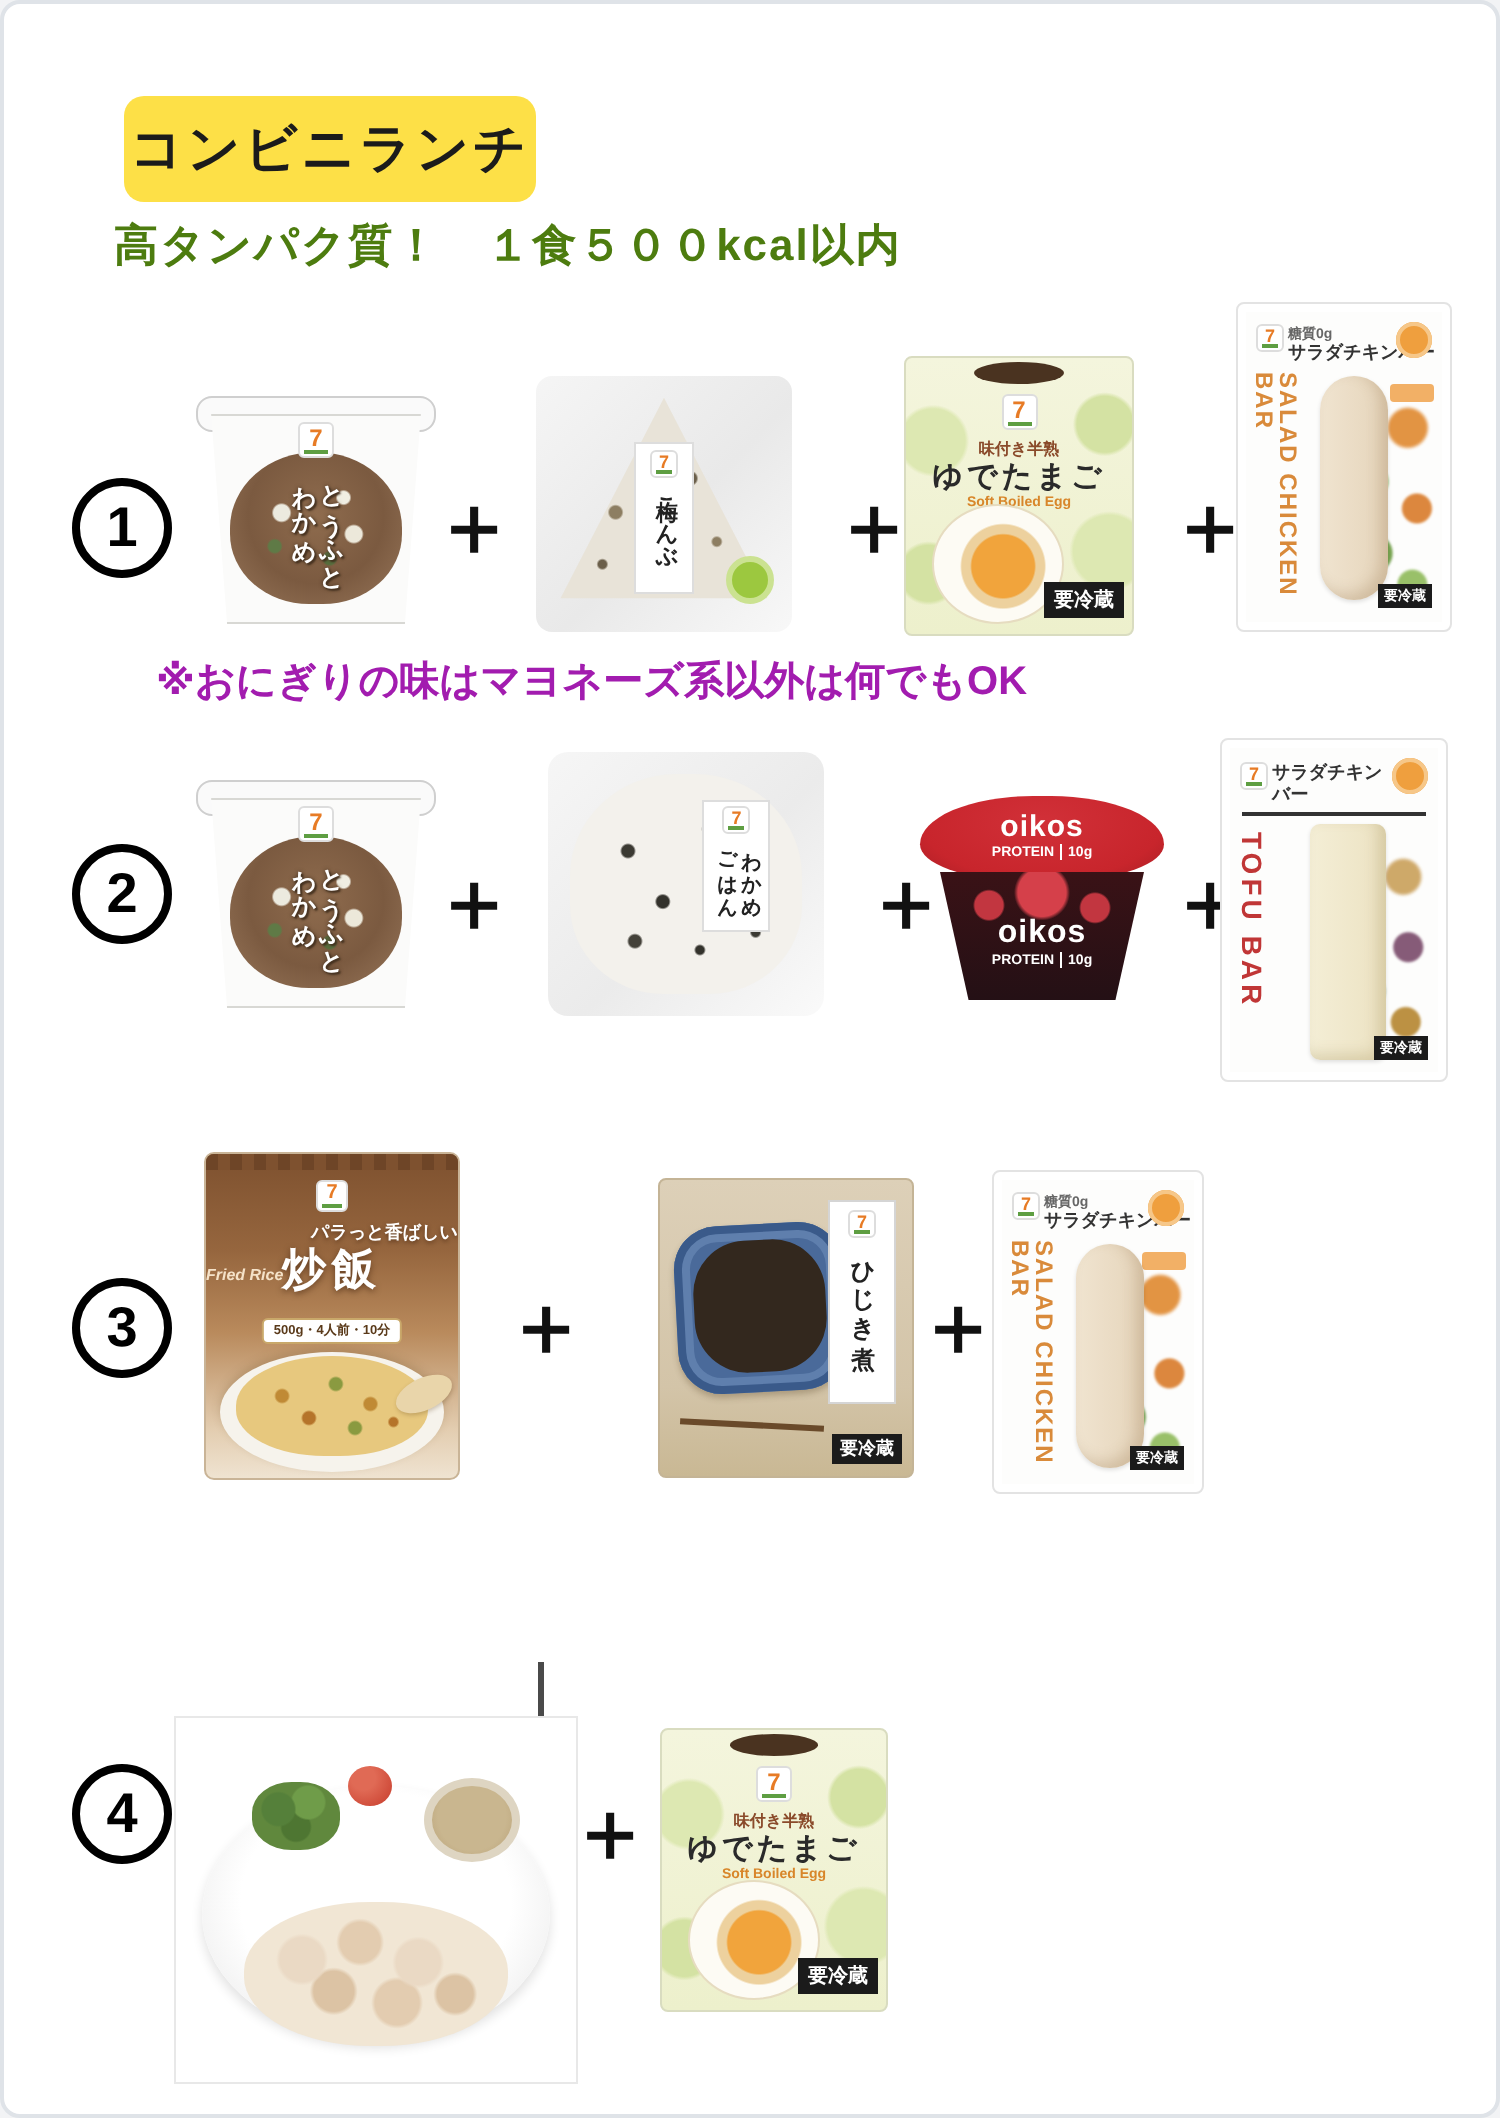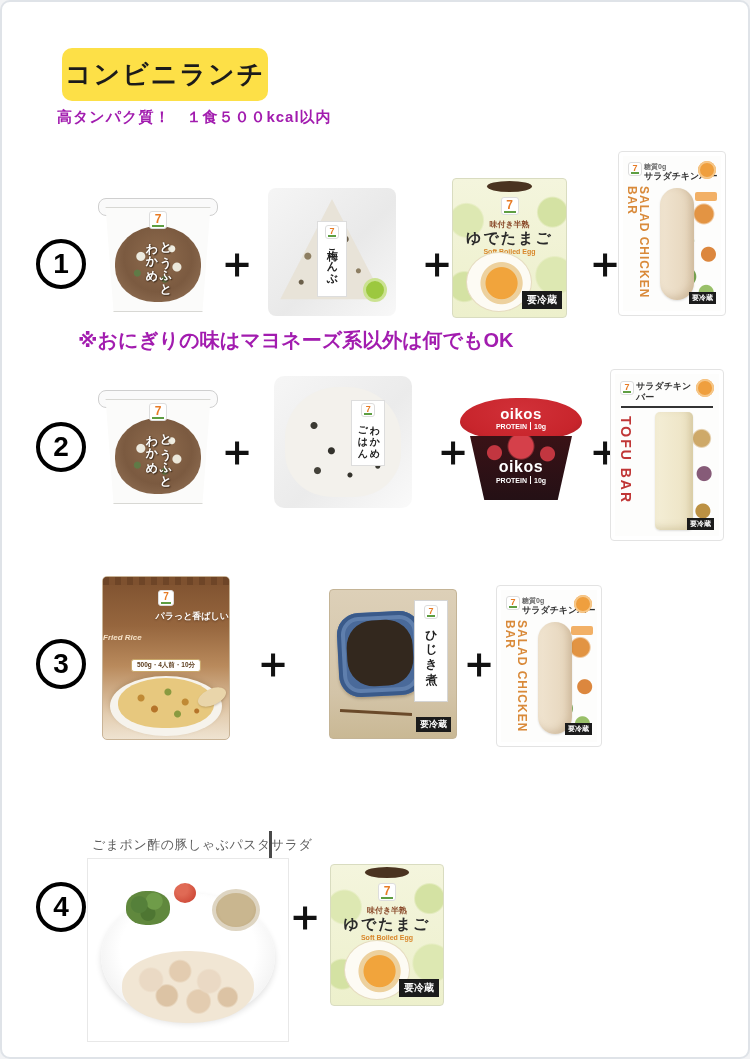--- a/index.html
+++ b/index.html
@@ -2,21 +2,21 @@
 <html><head>
 <meta charset="utf-8">
 <style>
   html,body { margin:0; padding:0; background:#f2f3f5; font-family:"Liberation Sans","DejaVu Sans",sans-serif; }
   #card { position:relative; width:750px; height:1059px; margin:0 auto; background:#ffffff;
           border:2px solid #dfe3e8; border-radius:10px; box-sizing:border-box; overflow:hidden; }
 
   
   .title-badge { position:absolute; left:48px; top:46px; background:#fde047; color:#1b1b1b;
                  font-size:26px; font-weight:bold; padding:9px 3px; border-radius:10px; letter-spacing:2px;margin-left:12px; }
-  .subtitle { position:absolute; left:55px; top:106px; font-size:15px; font-weight:bold; color:#a21caf; letter-spacing:1px; }
+  .subtitle { position:absolute; left:55px; top:106px; font-size:22px; font-weight:bold; color:#4d7c0f; letter-spacing:1px; }
   .note { position:absolute; left:76px; top:325px; font-size:20px; font-weight:bold; color:#a21caf; }
 
   
   .circle-num { position:absolute; width:50px; height:50px; border:4px solid #000; border-radius:50%;
                 display:flex; align-items:center; justify-content:center; font-size:28px; font-weight:bold;
                 color:#000; box-sizing:border-box; background:#fff; }
   .plus { position:absolute; font-size:42px; font-weight:900; color:#111; line-height:1; }
   .seven-logo { display:block; width:16px; height:16px; background:#fff; border:1px solid #ddd; border-radius:3px;
                 color:#e77b25; font-size:12px; font-weight:900; text-align:center; line-height:14px; position:relative; }
   .seven-logo::after { content:""; position:absolute; left:2px; right:2px; bottom:1px; height:2px; background:#5e9e42; }
@@ -351,20 +351,21 @@
       <div class="badge-dark">要冷蔵</div>
     </div>
   </div>
 
   <div class="circle-num" style="left:34px;top:637px;">3</div>
 
   <div class="friedrice" style="left:100px;top:574px;">
     <div class="crimp"></div>
     <span class="seven-logo">7</span>
     <div class="tagline">パラっと香ばしい</div>
+    <div class="name">炒飯</div>
     <div class="sub">Fried Rice</div>
     <div class="info">500g・4人前・10分</div>
     <div class="plate"></div>
     <div class="rice"></div>
     <div class="spoon"></div>
   </div>
 
   <div class="plus" style="left:250px;top:640px;">＋</div>
 
   <div class="hijiki" style="left:327px;top:587px;">
@@ -389,21 +390,20 @@
       <div class="obadge"></div>
       <div class="tab"></div>
       <div class="side">SALAD CHICKEN BAR</div>
       <div class="bar"></div>
       <div class="badge-dark">要冷蔵</div>
     </div>
   </div>
 
   <div class="circle-num" style="left:34px;top:880px;">4</div>
 
-  <div class="salad-caption">ごまポン酢の豚しゃぶパスタサラダ</div>
   <div class="scroll-line"></div>
 
   <div class="saladbox">
     <div class="plate"></div>
     <div class="pork"></div>
     <div class="broccoli"></div>
     <div class="tomato"></div>
     <div class="dressing"></div>
   </div>
 

